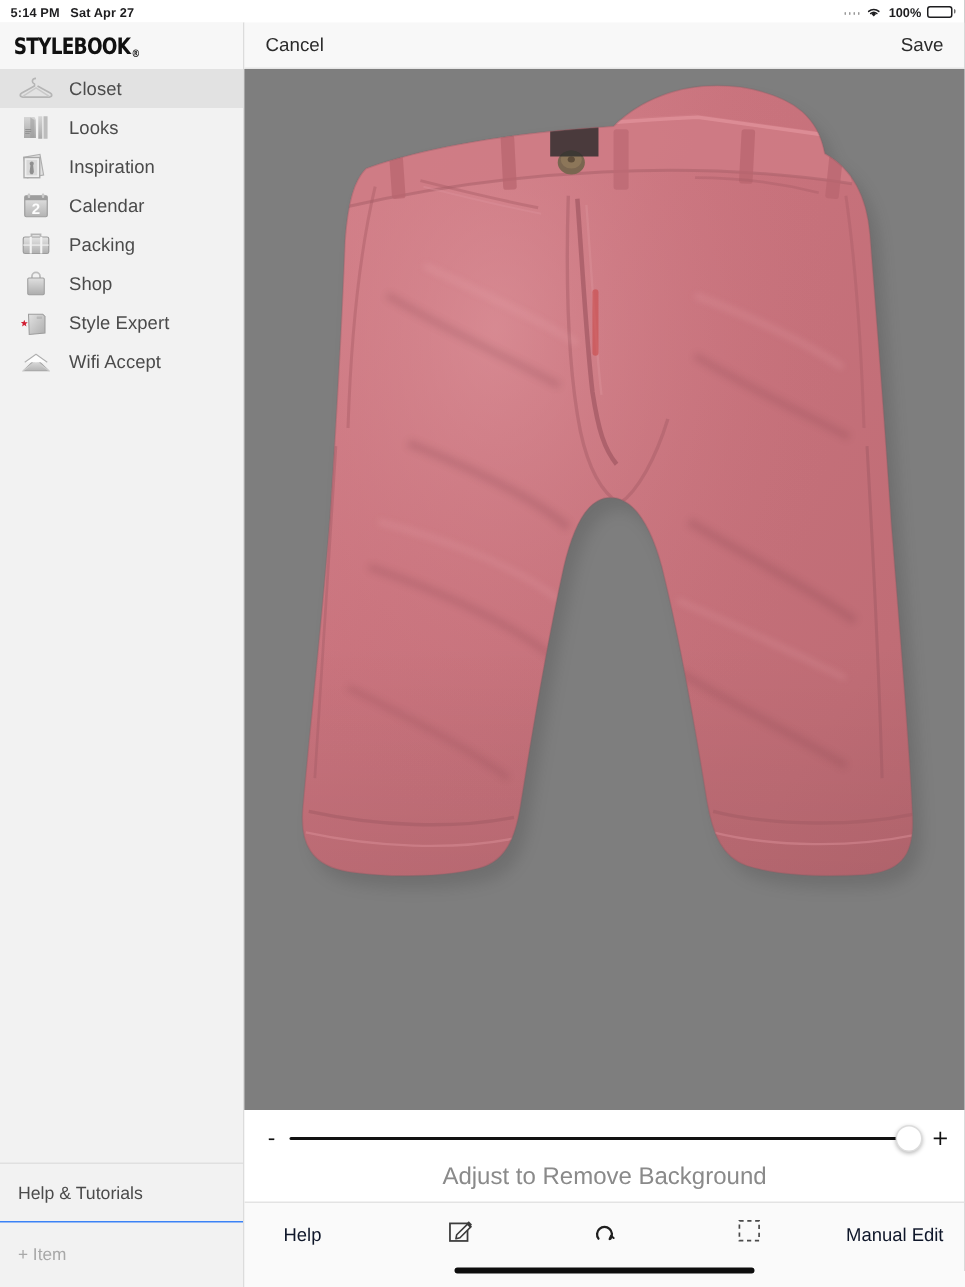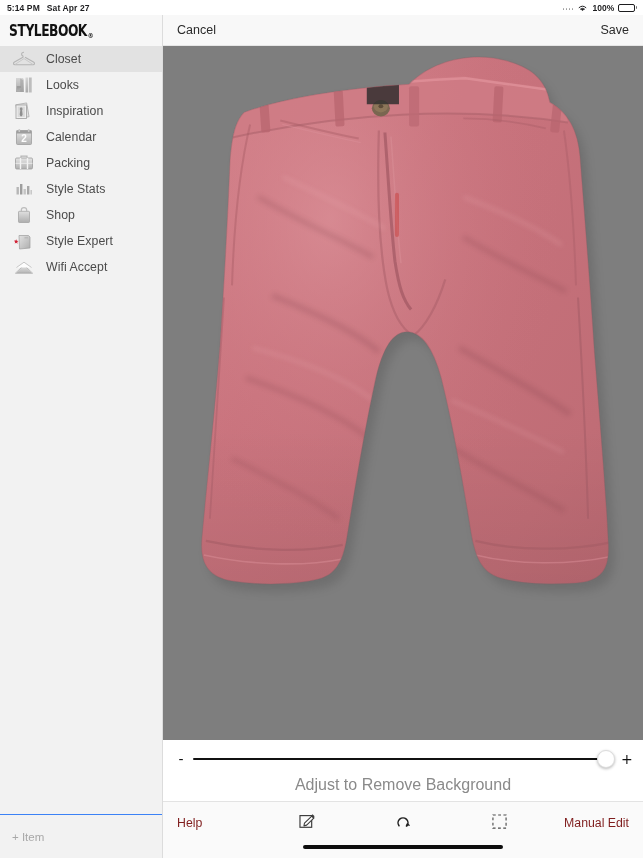--- a/index.html
+++ b/index.html
@@ -142,21 +142,21 @@
     text-align:center; font-size:16px; color:#8a8a8a; margin-top:5px;
   }
 
   
   .toolbar{
     flex:0 0 42px; background:#fafafa;
     display:flex; align-items:center; position:relative;
   }
   .tb-item{
     display:flex; align-items:center; justify-content:center;
-    font-size:12.3px; color:#7f1d1d;
+    font-size:12.3px; color:#0f172a;margin-left:12px;
   }
   .tb-help{ position:absolute; left:14px; }
   .tb-manual{ position:absolute; right:14px; }
   .tb-center{
     width:100%; display:flex; align-items:center; justify-content:center; gap:0;
   }
   .tb-center > div{ width:96px; display:flex; align-items:center; justify-content:center; }
 
   .homebar-wrap{
     flex:0 0 14px; background:#fafafa; display:flex; align-items:center; justify-content:center;
@@ -287,32 +287,20 @@
               <path d="M10 7.5V6.2h6v1.3" fill="none" stroke="#b5b5b5" stroke-width="1.2"></path>
               <rect x="4.5" y="8" width="17" height="11" rx="1.2" fill="url(#g3)" stroke="#9c9c9c" stroke-width=".8"></rect>
               <rect x="8.8" y="8" width="1.4" height="11" fill="#f3f3f3"></rect>
               <rect x="15.8" y="8" width="1.4" height="11" fill="#f3f3f3"></rect>
               <rect x="4.5" y="12.8" width="17" height="1.2" fill="#f0f0f0" opacity=".7"></rect>
             </svg>
           </span>
           <span class="lbl">Packing</span>
         </div>
 
-        <div class="navrow">
-          <span class="ico">
-            <svg viewBox="0 0 26 26" width="26" height="26">
-              <rect x="5.5" y="11" width="2.4" height="7.5" fill="#b6b6b6"></rect>
-              <rect x="9" y="8" width="2.4" height="10.5" fill="#9e9e9e"></rect>
-              <rect x="12.5" y="13" width="2.4" height="5.5" fill="#c4c4c4"></rect>
-              <rect x="16" y="10" width="2.4" height="8.5" fill="#a8a8a8"></rect>
-              <rect x="19.4" y="14" width="1.6" height="4.5" fill="#c8c8c8"></rect>
-            </svg>
-          </span>
-          <span class="lbl">Style Stats</span>
-        </div>
 
         <div class="navrow">
           <span class="ico">
             <svg viewBox="0 0 26 26" width="26" height="26">
               <defs>
                   <linearGradient id="g4" x1="0" y1="0" x2="0" y2="1">
                 <stop offset="0" stop-color="#e0e0e0"></stop>
                     <stop offset="1" stop-color="#adadad"></stop>
               </linearGradient>
                 </defs>
@@ -352,20 +340,23 @@
               <path d="M4.5 19.2 13 11l8.5 8.2z" fill="url(#g6)" stroke="#a2a2a2" stroke-width=".7"></path>
               <path d="M4.5 19.2 13 12.6l8.5 6.6" fill="none" stroke="#cfcfcf" stroke-width=".8"></path>
               <path d="M5.5 13.5 13 8.2l7.5 5.3" fill="#fdfdfd" stroke="#b0b0b0" stroke-width=".7" stroke-linejoin="round"></path>
             </svg>
           </span>
           <span class="lbl">Wifi Accept</span>
         </div>
 
       </div>
 
+      <div class="sidebar-foot">
+        <span class="lbl">Help &amp; Tutorials</span>
+      </div>
       <div class="sidebar-additem">
         <span class="lbl">+ Item</span>
       </div>
     </div>
 
     <div class="detail">
 
       <div class="navbar">
         <span class="nb-left">Cancel</span>
         <span class="nb-right">Save</span>

